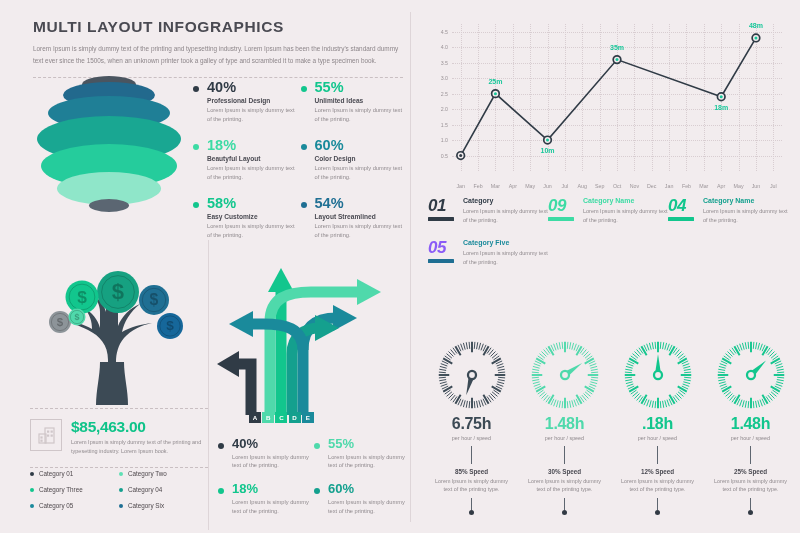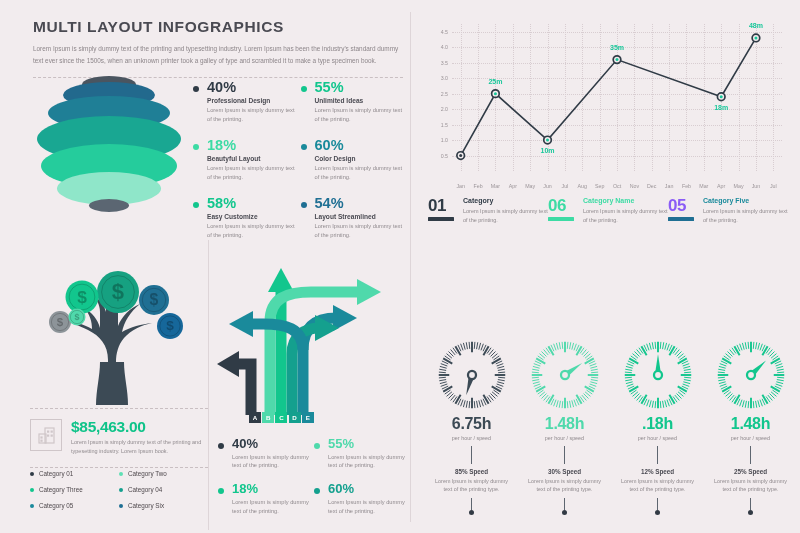--- a/index.html
+++ b/index.html
@@ -59,21 +59,21 @@
   }
   #chart .ptlabel {
     position: absolute; font-size: 7px; font-weight: bold; color: #18c79a;
     transform: translateX(-50%); white-space: nowrap;
   }
 
   
   #cats { position: absolute; left: 428px; top: 197px; width: 360px; }
   .cat-grid { display: flex; flex-wrap: wrap; }
   .cat-item { width: 33.33%; display: flex; margin-bottom: 14px; }
-  .cat-item .numblk { width: 30px; flex: 0 0 30px; }
+  .cat-item .numblk { width: 30px; flex: 0 0 30px; font-style: italic; }
   .cat-item .bignum { font-size: 17px; font-weight: bold; line-height: 1; letter-spacing: -.4px; }
   .cat-item .bar { height: 3.6px; width: 26px; margin-top: 3px; border-radius: .5px; }
   .cat-item .body { padding-left: 5px; }
   .cat-item .cname { font-size: 7px; font-weight: bold; line-height: 1.2; }
   .cat-item .ctxt { font-size: 5.5px; line-height: 1.6; color: #908a8e; margin-top: 2px; }
 
   
   #tree { position: absolute; left: 30px; top: 250px; width: 178px; height: 155px; }
 
   
@@ -266,25 +266,35 @@
             <div class="bignum" style="color:#303b46">01</div>
             <div class="bar" style="background:#303b46"></div>
           </div>
           <div class="body">
             <div class="cname" style="color:#303b46">Category</div>
             <div class="ctxt">Lorem Ipsum is simply dummy text of the printing.</div>
           </div>
         </div>
         <div class="cat-item">
           <div class="numblk">
-            <div class="bignum" style="color:#3ddba4">06</div>
+            <div class="bignum" style="color:#3ddba4">09</div>
             <div class="bar" style="background:#3ddba4"></div>
           </div>
           <div class="body">
             <div class="cname" style="color:#3ddba4">Category Name</div>
+            <div class="ctxt">Lorem Ipsum is simply dummy text of the printing.</div>
+          </div>
+        </div>
+        <div class="cat-item">
+          <div class="numblk">
+            <div class="bignum" style="color:#12c68d">04</div>
+            <div class="bar" style="background:#12c68d"></div>
+          </div>
+          <div class="body">
+            <div class="cname" style="color:#14a08e">Category Name</div>
             <div class="ctxt">Lorem Ipsum is simply dummy text of the printing.</div>
           </div>
         </div>
         <div class="cat-item">
           <div class="numblk">
             <div class="bignum" style="color:#8b5cf6">05</div>
             <div class="bar" style="background:#1f6f93"></div>
           </div>
           <div class="body">
             <div class="cname" style="color:#1a8a9b">Category Five</div>

